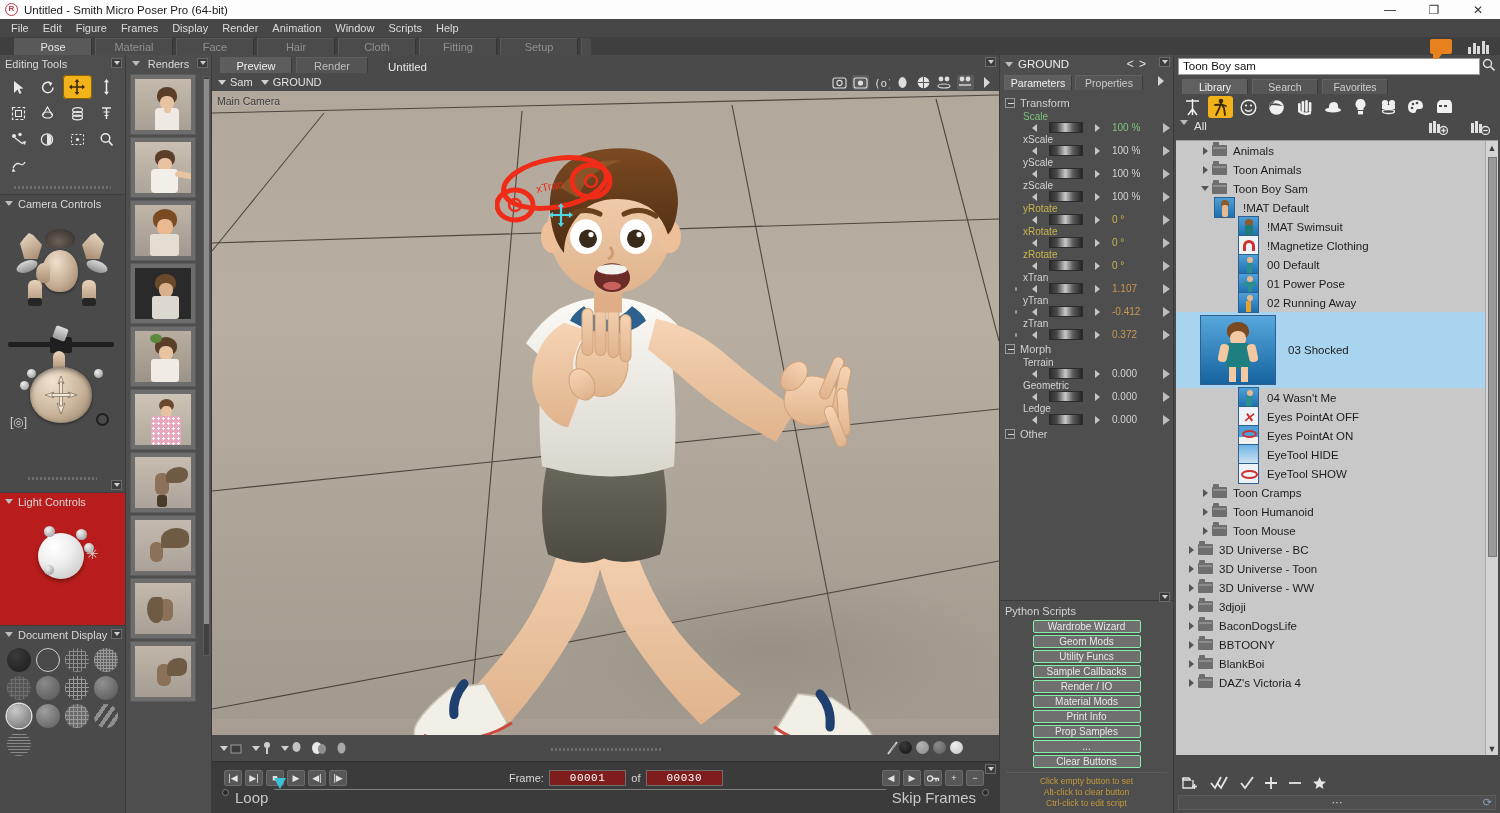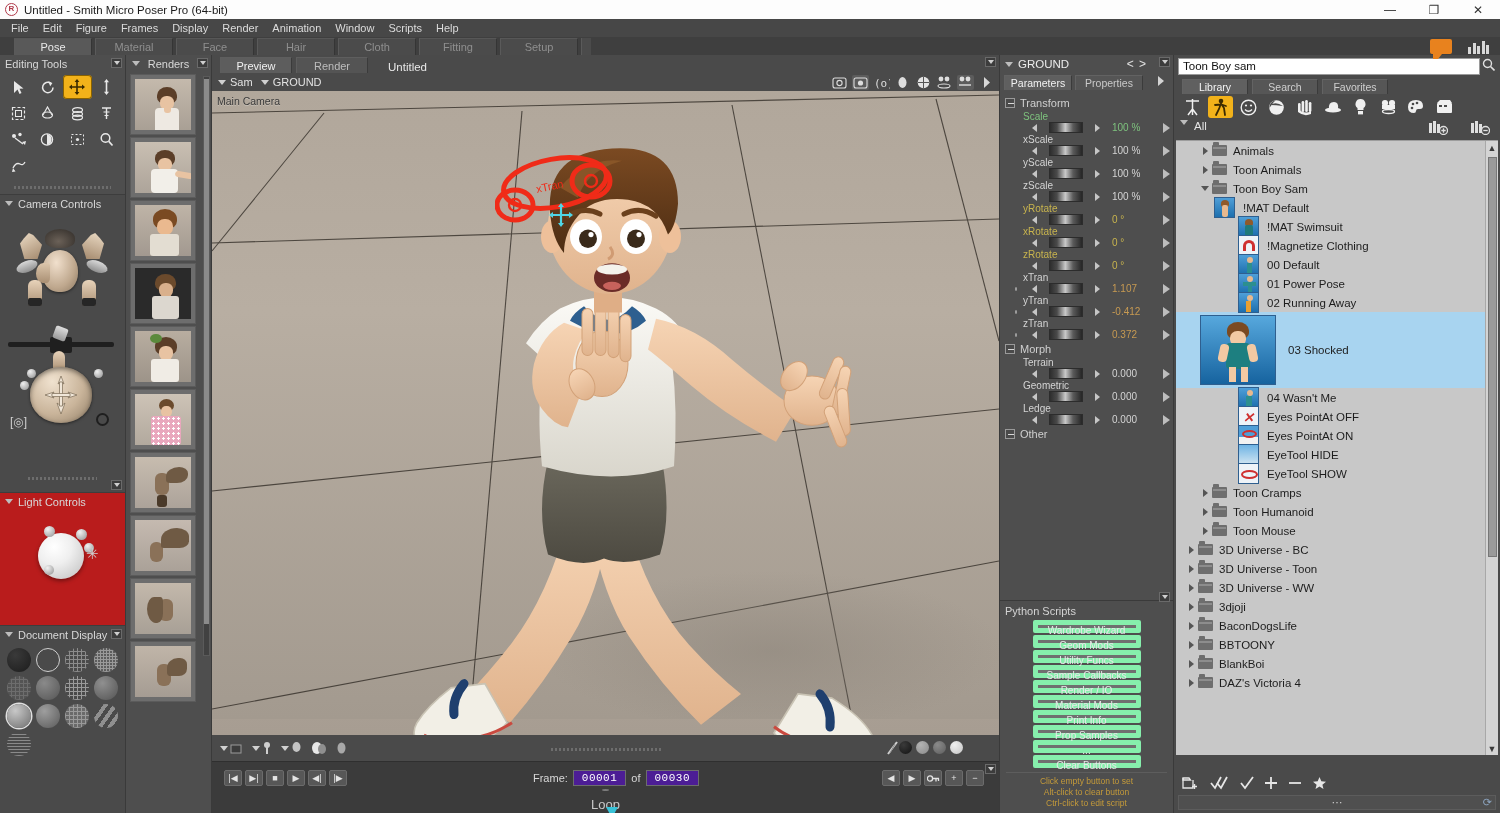--- a/index.html
+++ b/index.html
@@ -153,26 +153,26 @@
   .shadedots i { width:13px; height:13px; border-radius:50%; display:block; }
   
   #animbar { height:52px; background:#3b3b3b; border-top:1px solid #2f2f2f;
     padding-top:5px; position:relative; }
   #animrow { display:flex; align-items:center; height:22px; padding:0 12px; }
   .tbtn { width:18px; height:16px; background:#575757; border:1px solid #6b6b6b;
     border-radius:2px; display:flex; align-items:center; justify-content:center;
     margin-right:3px; color:#e4e4e4; font-size:9px; }
   #framebox { flex:1; display:flex; justify-content:center; align-items:center;
     gap:5px; font-size:11px; color:#d8d8d8; }
-  .numfield { background:#4c1d95; color:#fff; border:1px solid #6d6d6d;
-    padding:1px 8px; font-family:"Liberation Mono", monospace; font-size:11px;
+  .numfield { background:#7f1d1d; color:#fff; border:1px solid #6d6d6d;
+    padding:1px 20px; font-family:"Liberation Mono", monospace; font-size:11px;
     letter-spacing:.5px; }
   #animright { display:flex; align-items:center; }
-  #track { height:22px; display:flex; align-items:center; padding:0 10px; gap:6px;
-    font-size:13px; color:#c8c8c8;flex-direction:column; }
+  #track { height:22px; display:flex; padding:0 10px; gap:6px;
+    font-size:15px; color:#c8c8c8; }
   .radio { width:7px; height:7px; border-radius:50%; background:#2b2b2b;
     border:1px solid #7b7b7b; display:inline-block; }
   #trackline { flex:1; height:1px; background:#7e7e7e; position:relative; }
   #playhead { position:absolute; left:0; top:-11px; width:0; height:0;
     border-left:6px solid transparent; border-right:6px solid transparent;
     border-top:11px solid #39c2d7; }
   
   #paramdock { width:174px; background:#4e4e4e; border-right:1px solid #3a3a3a;
     display:flex; flex-direction:column; }
   #param-hd { height:18px; display:flex; align-items:center; padding-left:5px;
@@ -205,21 +205,21 @@
   .arw.r { border-left:5px solid #c6c6c6; }
   .dial { width:66px; height:11px; border:1px solid #2c2c2c;
     background:linear-gradient(90deg,#2d2d2d 0%,#4a4a4a 22%,#c9c9c9 48%,#5a5a5a 72%,#262626 100%); }
   .pval { font-size:10px; min-width:36px; }
   .pbig { width:0;height:0;border-top:5px solid transparent;
     border-bottom:5px solid transparent;border-left:7px solid #bdbdbd;
     margin-left:3px; }
   #pyscripts { border-top:1px solid #3a3a3a; background:#4e4e4e; padding:4px 0 4px 0; }
   #pyscripts .hd { font-size:11px; color:#d4d4d4; padding-left:5px; margin-bottom:3px; }
   .pybtn { display:block; width:108px; margin:0 auto 2px auto; height:13px;
-    background:#6f6f6f; border:5px solid #86efac; border-radius:2px;
+    background:#6f6f6f; border:1px solid #86efac; border-radius:2px;
     font-size:10px; color:#e8e8e8; text-align:center; line-height:12px; }
   #pyhelp { border-top:1px solid #5d5d5d; margin:4px 6px 0 6px; padding-top:3px;
     text-align:center; font-size:8.5px; color:#c49a3a; line-height:11px; }
   
   #libdock { width:326px; background:#4a4a4a; display:flex; flex-direction:column; }
   #searchrow { height:22px; display:flex; align-items:center; padding:2px 4px; }
   #searchinput { flex:1; height:17px; background:#fff; color:#111;
     border:1px solid #9a9a9a; font-size:11.5px; padding:0 4px;
     font-family:"Liberation Sans", sans-serif; }
   #searchrow .mag { width:16px; text-align:center; color:#e0e0e0; font-size:12px; }

